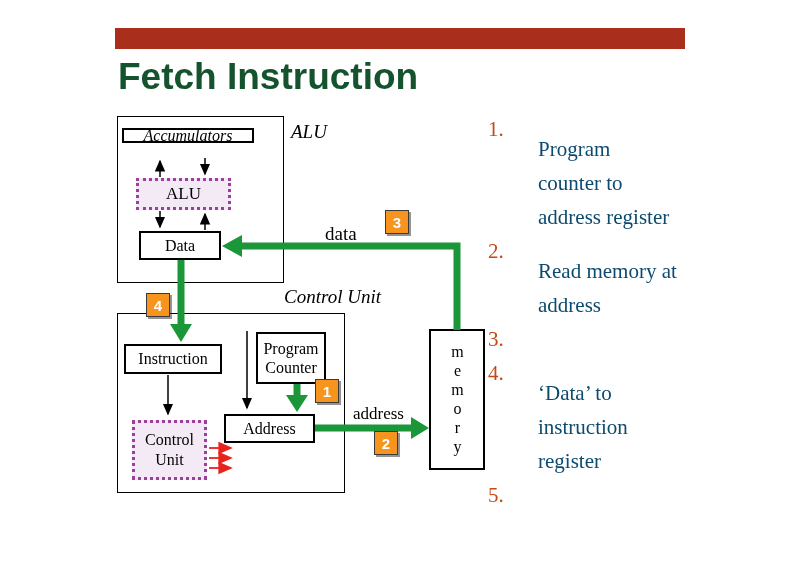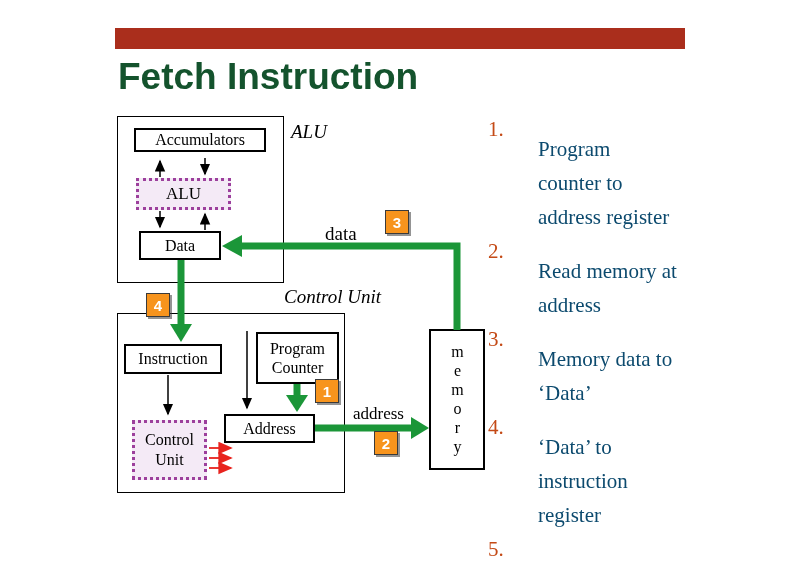--- a/index.html
+++ b/index.html
@@ -14,25 +14,25 @@
   .frame { position:absolute; border:1.5px solid #000; background:#fff; }
   .alu-frame { left:117px; top:116px; width:167px; height:167px; }
   .control-frame { left:117px; top:313px; width:228px; height:180px; }
 
   .seclabel { position:absolute; font-style:italic; font-size:19px; color:#000; }
   .alu-label { left:291px; top:121px; }
   .control-label { left:284px; top:286px; }
 
   .box { position:absolute; border:2px solid #000; background:#fff; display:flex;
          align-items:center; justify-content:center; text-align:center; font-size:16px; }
-  .accumulators { left:134px; top:128px; width:132px; height:24px; }
+  .accumulators { left:122px; top:128px; width:132px; height:15px;font-style:italic; }
   .alu-box { left:136px; top:178px; width:95px; height:32px; font-size:17px; }
   .data-box { left:139px; top:231px; width:82px; height:29px; }
   .instruction-box { left:124px; top:344px; width:98px; height:30px; }
-  .pc-box { left:256px; top:332px; width:83px; height:52px; line-height:1.2; }
+  .pc-box { left:256px; top:332px; width:70px; height:52px; line-height:1.2; }
   .address-box { left:224px; top:414px; width:91px; height:29px; }
   .cu-box { left:132px; top:420px; width:75px; height:60px; line-height:1.25; }
   .memory-box { left:429px; top:329px; width:56px; height:141px; }
   .purple { border:3px dotted #9C3F9C; background:#F4EAF6; }
   .memory-text { writing-mode:vertical-rl; text-orientation:upright; font-size:16px; letter-spacing:2px; }
 
   svg.overlay { position:absolute; left:0; top:0; pointer-events:none; }
 
   .buslabel { position:absolute; color:#000; }
   .data-label { left:325px; top:223px; font-size:19px; }
@@ -143,22 +143,20 @@
 counter to
 address register</span>
     </div>
     <div class="step">
       <span class="step-num">2.</span>
       <span class="step-text">Read memory at
 address</span>
     </div>
     <div class="step">
       <span class="step-num">3.</span>
-      <span class="step-text">Memory data to
-‘Data’</span>
     </div>
     <div class="step">
       <span class="step-num">4.</span>
       <span class="step-text">‘Data’ to
 instruction
 register</span>
     </div>
     <div class="step">
       <span class="step-num">5.</span>
     </div>

